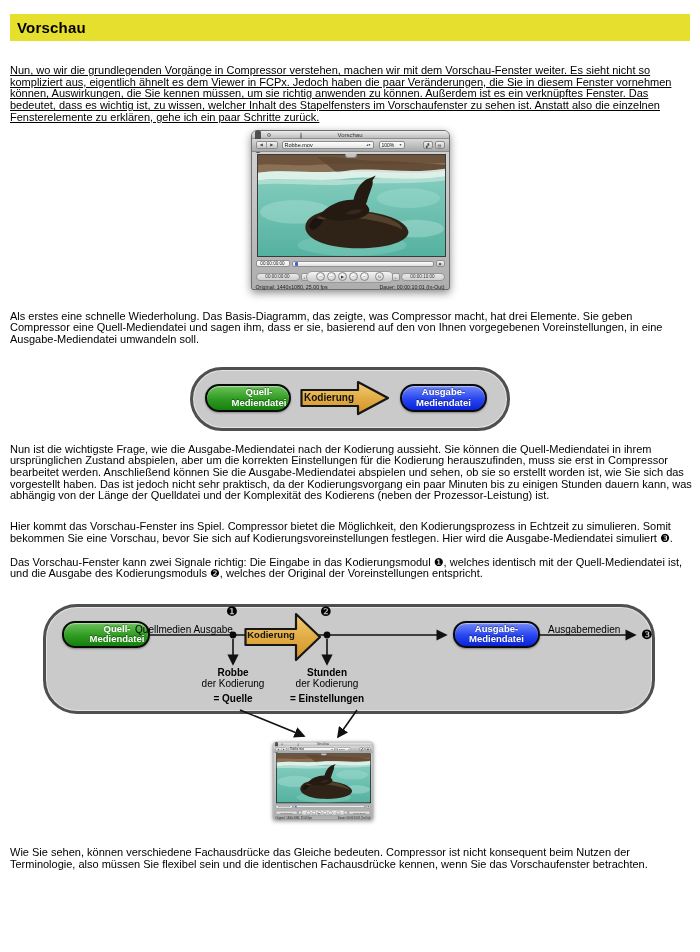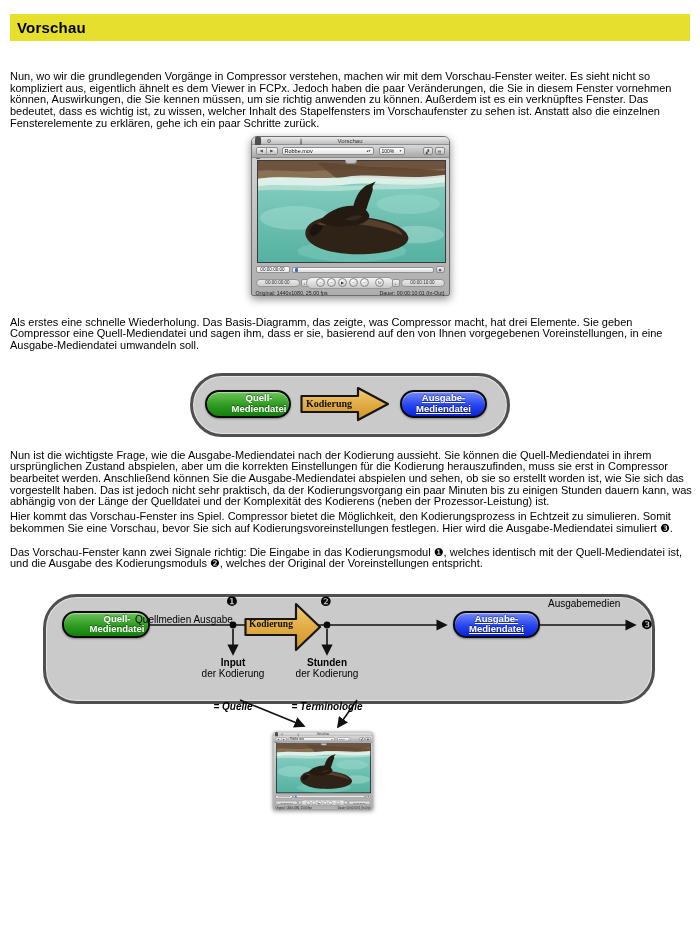--- a/index.html
+++ b/index.html
@@ -6,24 +6,24 @@
   html,body { background:#fff; }
   body { width:700px; height:952px; font-family:"Liberation Sans","DejaVu Sans",sans-serif; color:#000; }
   .page { position:relative; width:700px; height:952px; overflow:hidden; padding:0 10px; }
 
   
   .title-bar { margin-top:14px; height:27px; background:var(--title_bg,#E7DF2D); display:flex; align-items:center; padding-left:7px; }
   .title-bar h1 { font-size:15px; font-weight:bold; color:#000; letter-spacing:.2px; }
 
   
   p.doc { font-size:11px; line-height:11.7px; width:682px; text-align:left; }
-  .p1 { margin-top:30px; }
+  .p1 { margin-top:24px;text-decoration:underline; }
   .p2 { margin-top:21px; }
   .p3 { margin-top:13px; }
-  .p4 { margin-top:3px; }
+  .p4 { margin-top:19px; }
   .p5 { margin-top:12px; }
   .p6 { margin-top:28px; }
   .num-marker { font-family:"DejaVu Sans",sans-serif; font-size:11px; }
 
   
   .fig1 { width:199px; margin:6px auto 0; }
   .pwin { position:relative; width:199px; height:160px; background:linear-gradient(#d6d6d6,#aeaeae);
           border:1px solid #6e6e6e; border-radius:6px 6px 2px 2px; box-shadow:0 3px 9px rgba(0,0,0,.45); }
   .pw-titlebar { position:absolute; top:0; left:0; right:0; height:8px; border-radius:5px 5px 0 0;
           background:linear-gradient(#ececec,#bdbdbd); border-bottom:1px solid #8f8f8f; }
@@ -76,48 +76,48 @@
   
   .fig2 { position:relative; width:100px; height:77px; margin-left:263px; }
   .fig2 .pwin { transform:scale(0.5025,0.4813); transform-origin:0 0; }
 
   
   .pill { position:absolute; border:2px solid #0a0a0a; color:#fff; font-weight:bold; text-align:center;
           white-space:pre-line; display:flex; align-items:center; justify-content:center;
           font-size:9.5px; line-height:10.5px; text-shadow:0 -1px 1px rgba(0,0,0,.45);
           box-shadow:inset 0 1px 1px rgba(255,255,255,.5), 0 1px 2px rgba(0,0,0,.35); }
   .pill.green { background:linear-gradient(#6cc25a, var(--green,#2f9b22) 55%, #15800d);padding-left:22px; }
-  .pill.blue  { background:linear-gradient(#7288f8, var(--blue,#2745f0) 55%, #0c23d8);text-decoration:underline; }
-  .arrow-label { position:absolute; font-weight:bold; font-size:10px; color:#111; text-align:center;font-family:Liberation Serif, serif; }
+  .pill.blue  { background:linear-gradient(#7288f8, var(--blue,#2745f0) 55%, #0c23d8); }
+  .arrow-label { position:absolute; font-weight:bold; font-size:10px; color:#111; text-align:center; }
 
   
   .d1 { position:relative; width:320px; height:64px; margin:21px auto 0; background:var(--diagram_bg,#cacaca);
         border:3px solid #4f4f4f; border-radius:32px; box-shadow:inset 0 0 0 1px #e4e4e4; }
   .d1 .pill.green { left:12px; top:14px; width:86px; height:28px; border-radius:14px; }
   .d1 .pill.blue  { left:207px; top:14px; width:87px; height:28px; border-radius:14px; }
   .d1 .d1-arrow   { position:absolute; left:107px; top:10px; width:90px; height:36px; }
   .d1 .arrow-label{ left:107px; top:22px; width:58px; }
 
   
   .d2 { position:relative; width:614px; height:138px; margin:24px 0 0 33px; }
   .d2-box { position:absolute; left:0; top:0; width:612px; height:110px; background:var(--diagram_bg,#cacaca);
         border:3px solid #4f4f4f; border-radius:34px; box-shadow:inset 0 0 0 1px #e4e4e4; }
   .d2 svg.lines { position:absolute; left:0; top:0; width:614px; height:138px; overflow:visible; }
   .d2 .pill.green { left:19px; top:17px; width:88px; height:27px; border-radius:13px; }
   .d2 .pill.blue  { left:410px; top:17px; width:87px; height:27px; border-radius:13px; }
   .d2 .d2-arrow   { position:absolute; left:201px; top:8px; width:78px; height:50px; }
   .d2 .arrow-label{ left:201px; top:25px; width:54px; font-size:9.5px; }
   .flow-label { position:absolute; font-size:10px; color:#000; text-align:center; }
   .fl1 { left:91px; top:20px; width:100px; }
-  .fl2 { left:505px; top:4px; width:72px; }
+  .fl2 { left:505px; top:20px; width:72px; }
   .d2-marker { position:absolute; font-family:"DejaVu Sans",sans-serif; font-size:13px; line-height:14px; color:#000; }
   .m1 { left:183px; top:1px; } .m2 { left:277px; top:1px; } .m3 { left:598px; top:24px; }
   .tap-label { position:absolute; top:63px; width:110px; text-align:center; font-size:10px; line-height:11.5px; color:#000; }
   .tap-label .b { font-weight:bold; }
-  .tap-label .eq { display:block; margin-top:21px; font-weight:bold;font-style:italic; }
+  .tap-label .eq { display:block; margin-top:3px; font-weight:bold; }
   .tap-input  { left:135px; }
   .tap-output { left:229px; }
 
   .defs-holder { position:absolute; width:0; height:0; overflow:hidden; }
 </style>
 </head>
 <body>
 
 <svg class="defs-holder" aria-hidden="true">
   <defs>
@@ -262,28 +262,28 @@
     <svg class="d2-arrow" viewBox="0 0 78 50">
       <path d="M1.5,17 H52 V2 L76,25 L52,48 V33 H1.5 Z" fill="url(#goldGrad)" stroke="#161616" stroke-width="2.2" stroke-linejoin="round"></path>
     </svg>
     <span class="arrow-label">Kodierung</span>
     <span class="d2-marker m2">❷</span>
     <div class="pill blue">Ausgabe-
 Mediendatei</div>
     <span class="flow-label fl2">Ausgabemedien</span>
     <span class="d2-marker m3">❸</span>
     <div class="tap-label tap-input">
-      <span class="b">Input</span><br>
+      <span class="b">Robbe</span><br>
       <span>der Kodierung</span>
       <span class="eq">= Quelle</span>
     </div>
     <div class="tap-label tap-output">
       <span class="b">Stunden</span><br>
       <span>der Kodierung</span>
-      <span class="eq">= Terminologie</span>
+      <span class="eq">= Einstellungen</span>
     </div>
   </div>
 
   <div class="fig2">
   <div class="pwin">
     <div class="pw-titlebar">
       <span class="pw-dot d1"></span>
       <span class="pw-dot d2"></span>
       <span class="pw-dot d3"></span>
       <span class="pw-title">Vorschau</span>
@@ -353,14 +353,15 @@
         <span class="pw-tc2">00:00:10:00</span>
       </span>
     </div>
     <div class="pw-status">
       <span>Original: 1440x1080, 25.00 fps</span>
       <span>Dauer: 00:00:10:01 (In-Out)</span>
     </div>
   </div>
 </div>
 
+  <p class="doc p6">Wie Sie sehen, können verschiedene Fachausdrücke das Gleiche bedeuten. Compressor ist nicht konsequent beim Nutzen der Terminologie, also müssen Sie flexibel sein und die identischen Fachausdrücke kennen, wenn Sie das Vorschaufenster betrachten.</p>
 
 </div>
 
 </body></html>

